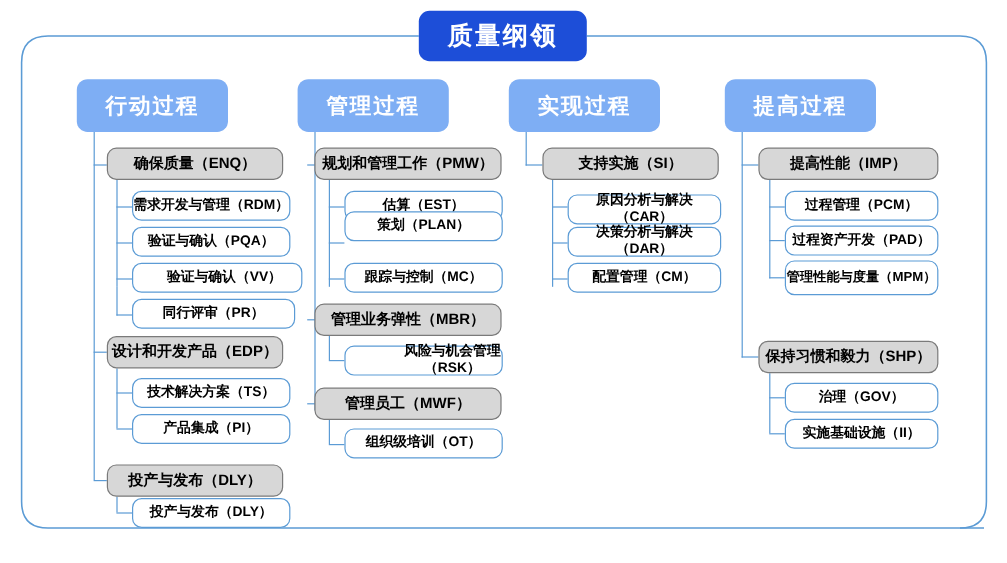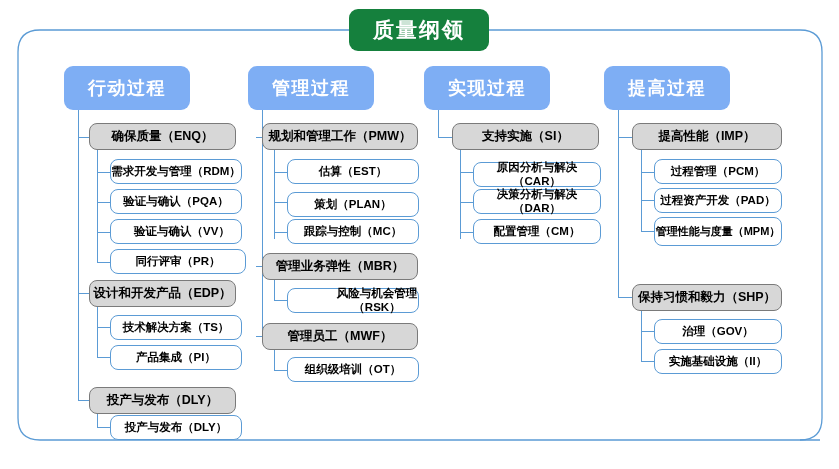--- a/index.html
+++ b/index.html
@@ -28,21 +28,21 @@
     pointer-events: none;
   }
 
   
   .root-title {
     position: absolute;
     left: 349px;
     top: 9px;
     width: 140px;
     height: 42px;
-    background: #15803d;
+    background: #1d4ed8;
     border-radius: 9px;
     display: flex;
     align-items: center;
     justify-content: center;
     color: #ffffff;
     font-size: 21px;
     font-weight: 600;
     letter-spacing: 2px;
     z-index: 6;
   }
@@ -135,21 +135,21 @@
   <div class="vline" style="left:78px; top:110px; height:290px;"></div>
 
   <div class="hline" style="left:78px; top:137px; width:11px;"></div>
   <div class="group-box" style="left:89px; top:123px; width:147px; height:27px;">确保质量（ENQ）</div>
   <div class="vline" style="left:97px; top:150px; height:89px;"></div>
   <div class="hline" style="left:97px; top:172px; width:13px;"></div>
   <div class="leaf-box" style="left:110px; top:159px; width:132px; height:25px;">需求开发与管理（RDM）</div>
   <div class="hline" style="left:97px; top:202px; width:13px;"></div>
   <div class="leaf-box" style="left:110px; top:189px; width:132px; height:25px;">验证与确认（PQA）</div>
   <div class="hline" style="left:97px; top:232px; width:13px;"></div>
-  <div class="leaf-box" style="left:110px; top:219px; width:132px; height:25px;padding-left:12px;">验证与确认（VV）</div>
+  <div class="leaf-box" style="left:110px; top:219px; width:142px; height:25px;padding-left:12px;">验证与确认（VV）</div>
   <div class="hline" style="left:97px; top:262px; width:13px;"></div>
   <div class="vline" style="left:97px; top:239px; height:24px;"></div>
   <div class="leaf-box" style="left:110px; top:249px; width:136px; height:25px;">同行评审（PR）</div>
 
   <div class="hline" style="left:78px; top:293px; width:11px;"></div>
   <div class="group-box" style="left:89px; top:280px; width:147px; height:27px;">设计和开发产品（EDP）</div>
   <div class="vline" style="left:97px; top:307px; height:50px;"></div>
   <div class="hline" style="left:97px; top:327px; width:13px;"></div>
   <div class="leaf-box" style="left:110px; top:315px; width:132px; height:25px;">技术解决方案（TS）</div>
   <div class="hline" style="left:97px; top:357px; width:13px;"></div>
@@ -163,21 +163,21 @@
 
   <div class="col-head" style="left:248px;">管理过程</div>
   <div class="vline" style="left:262px; top:110px; height:232px;"></div>
 
   <div class="hline" style="left:256px; top:137px; width:11px;"></div>
   <div class="group-box" style="left:262px; top:123px; width:156px; height:27px;">规划和管理工作（PMW）</div>
   <div class="vline" style="left:274px; top:150px; height:89px;"></div>
   <div class="hline" style="left:274px; top:172px; width:13px;"></div>
   <div class="leaf-box" style="left:287px; top:159px; width:132px; height:25px;">估算（EST）</div>
   <div class="hline" style="left:274px; top:202px; width:13px;"></div>
-  <div class="leaf-box" style="left:287px; top:192px; width:132px; height:25px;text-align:right;">策划（PLAN）</div>
+  <div class="leaf-box" style="left:287px; top:176px; width:132px; height:25px;text-align:right;">策划（PLAN）</div>
   <div class="hline" style="left:274px; top:232px; width:13px;"></div>
   <div class="leaf-box" style="left:287px; top:219px; width:132px; height:25px;">跟踪与控制（MC）</div>
 
   <div class="hline" style="left:256px; top:266px; width:11px;"></div>
   <div class="group-box" style="left:262px; top:253px; width:156px; height:27px;">管理业务弹性（MBR）</div>
   <div class="vline" style="left:274px; top:280px; height:20px;"></div>
   <div class="hline" style="left:274px; top:300px; width:13px;"></div>
   <div class="leaf-box" style="left:287px; top:288px; width:132px; height:25px;padding-left:48px;">风险与机会管理（RSK）</div>
 
   <div class="hline" style="left:256px; top:336px; width:11px;"></div>

